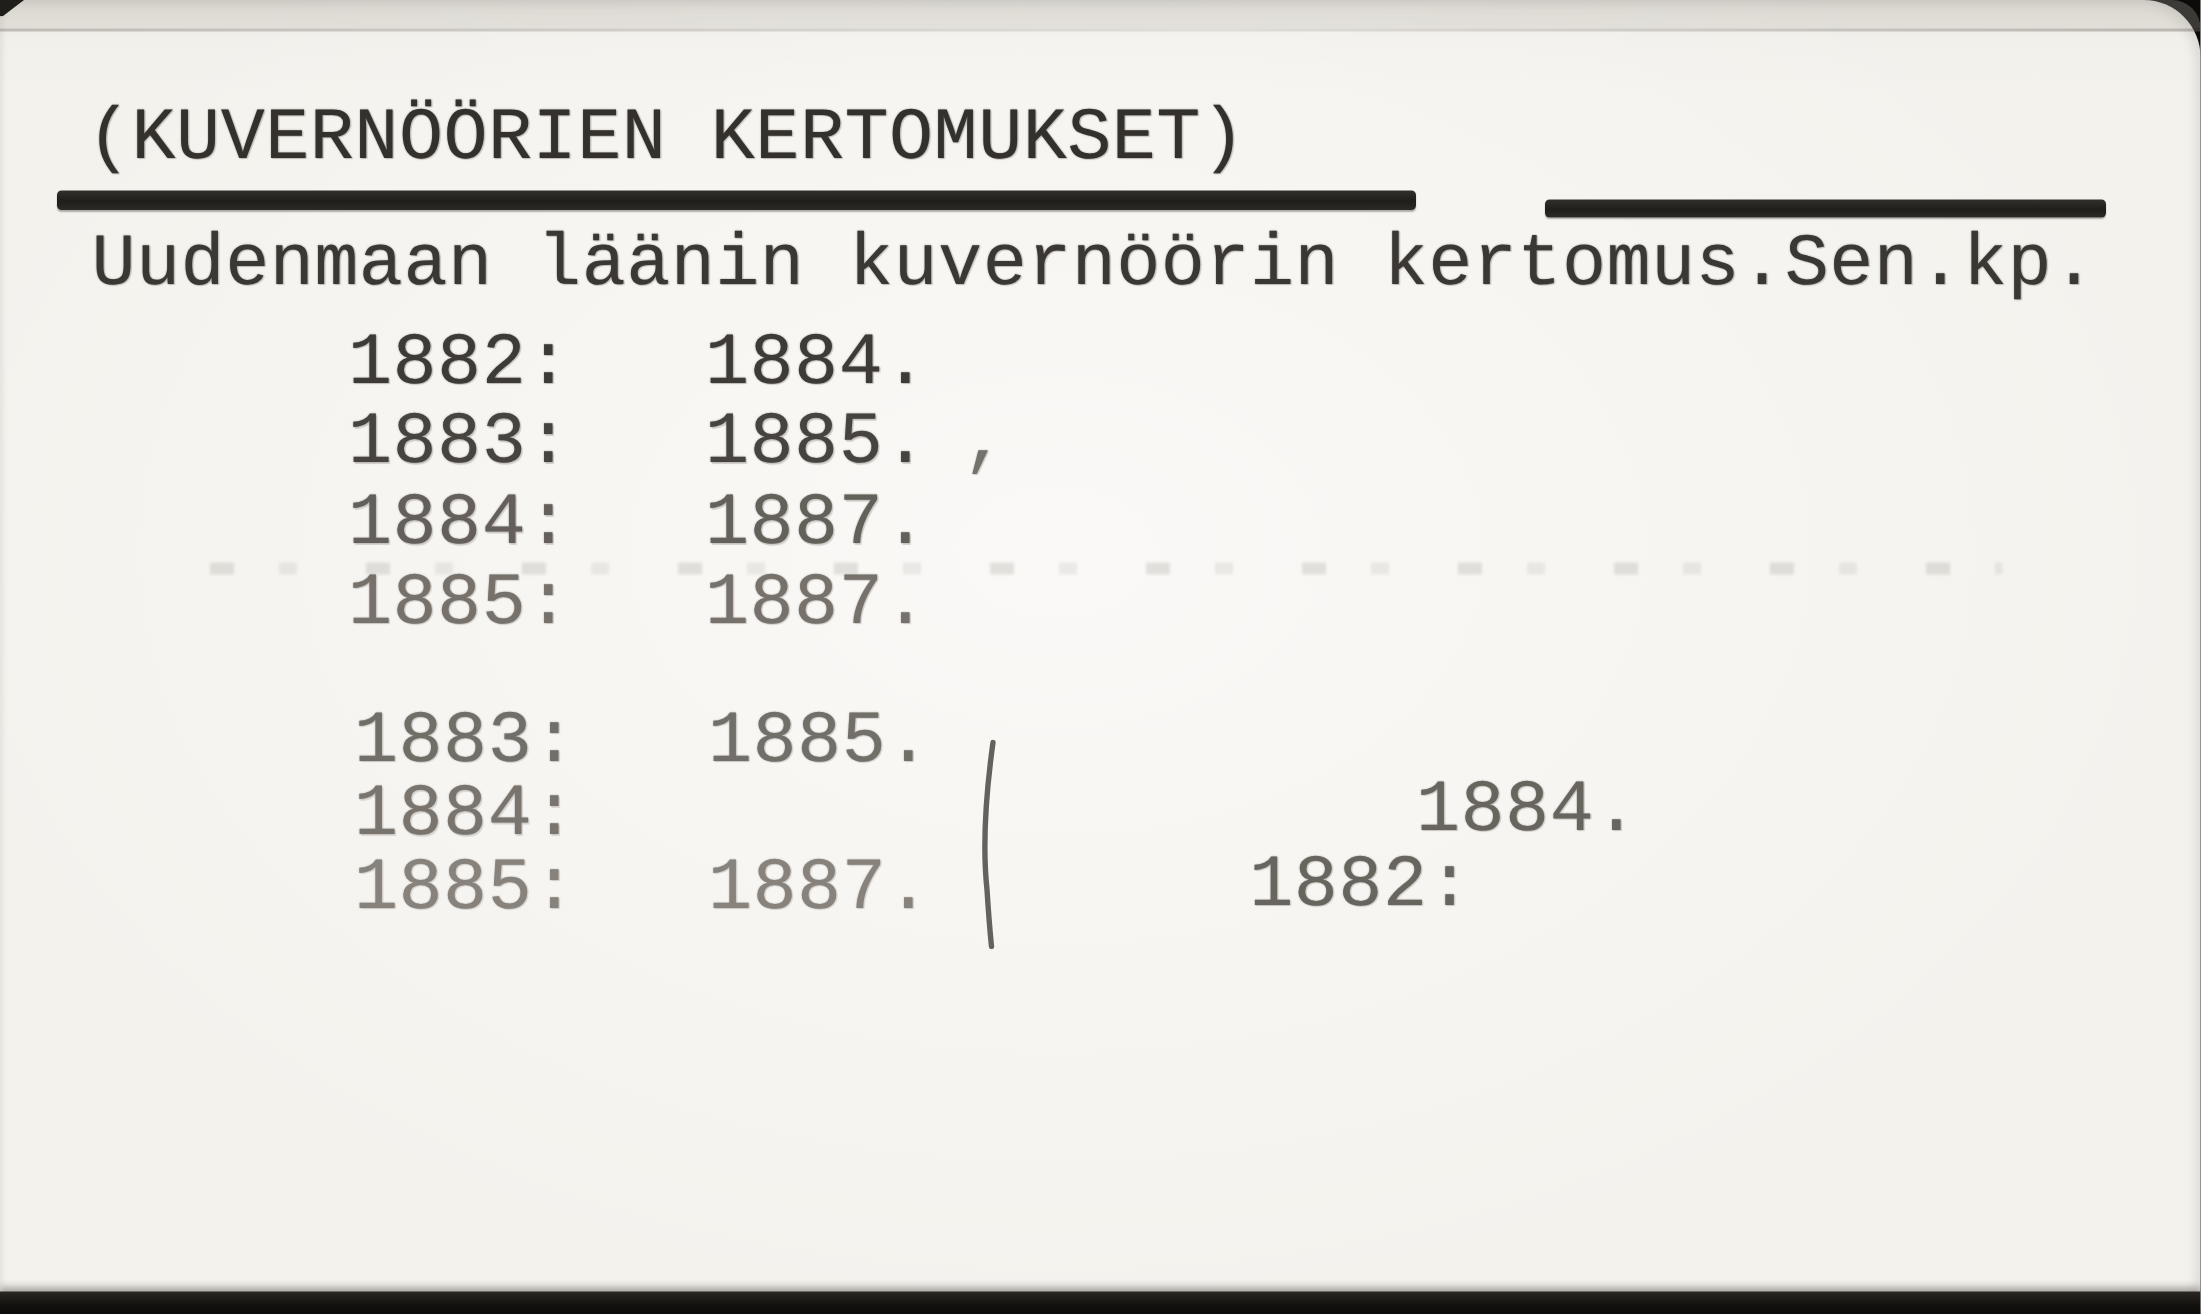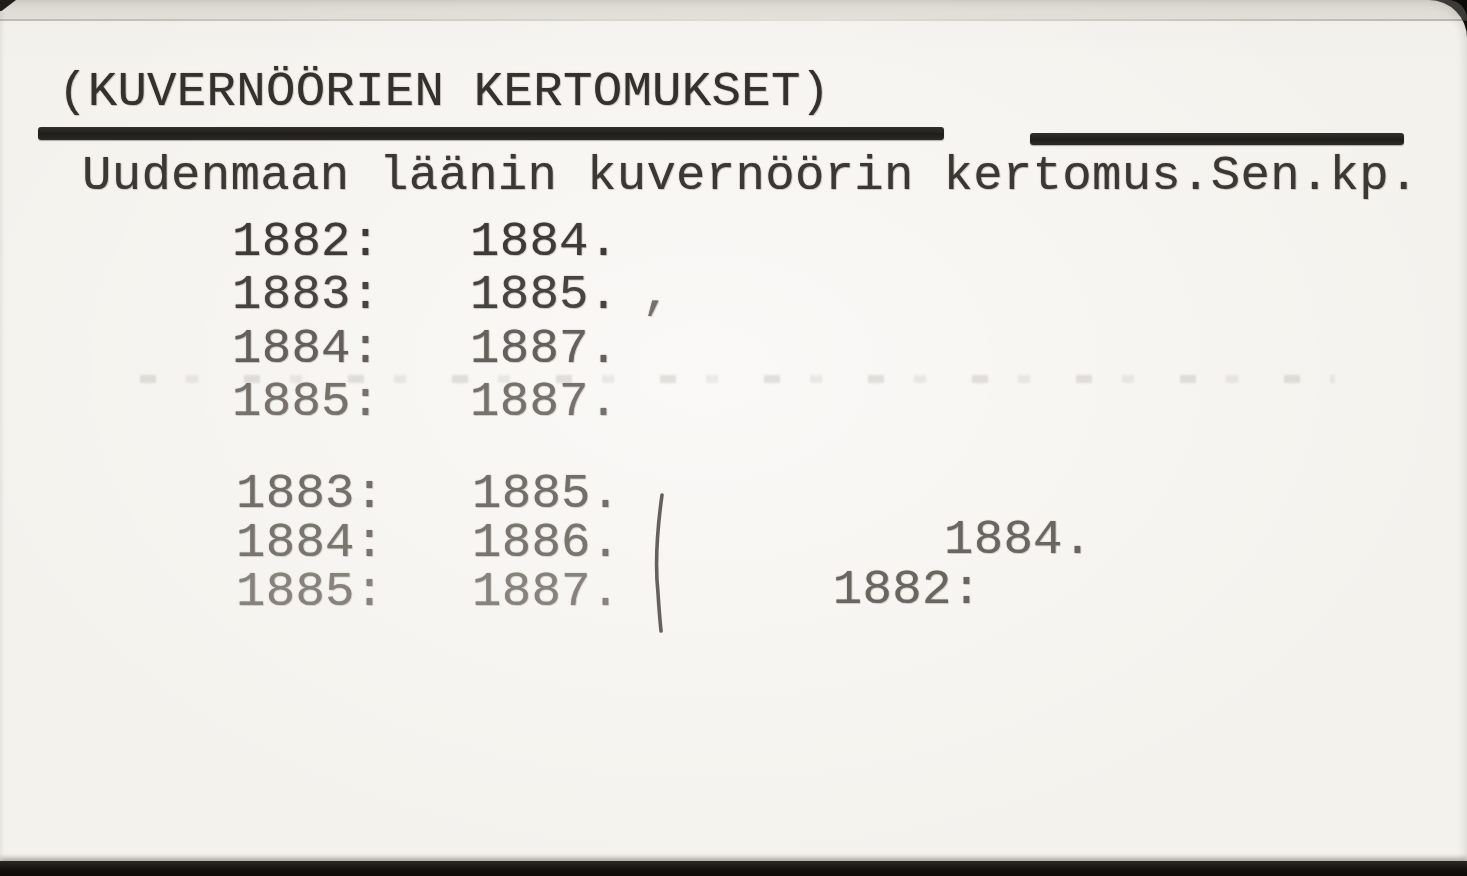--- a/index.html
+++ b/index.html
@@ -45,21 +45,21 @@
   }
   .rule{
     position:absolute;height:13px;
     background:linear-gradient(180deg,#32302b,#201e1a 55%,#2c2a26);
     border-radius:3px;
     box-shadow:0 1px 1px rgba(40,38,34,0.35);
   }
   .rule-main{left:38px;top:127px;width:906px;}
   .rule-secondary{left:1030px;top:133px;width:374px;height:12px;}
   .title{left:58px;top:66px;color:#34312c;}
-  .heading-1{left:82px;top:150px;color:#3b3833;}
+  .heading-1{left:61px;top:150px;color:#3b3833;}
   .heading-2{left:82px;top:420px;color:#44403a;}
   .section{position:absolute;}
   .section-1{left:232px;top:216px;}
   .section-2{left:236px;top:468px;}
   .row{position:relative;height:52px;}
   .section-1 .row{margin-bottom:1px;}
   .section-1 .row:nth-of-type(3){margin-top:2px;}
   .section-2 .row{margin-bottom:0px;height:49px;}
   .row .year{position:absolute;left:0;top:0;}
   .section-1 .row .ref{position:absolute;left:238px;top:0;}
@@ -129,21 +129,20 @@
   <div class="tw stray-comma">,</div>
 
 
   <div class="section section-2">
     <div class="row tw">
       <span class="year">1883:</span>
       <span class="ref">1885.</span>
     </div>
     <div class="row tw">
       <span class="year">1884:</span>
-      <span class="ref">1886.</span>
     </div>
     <div class="row tw">
       <span class="year">1885:</span>
       <span class="ref">1887.</span>
     </div>
   </div>
 
   <svg class="ink-line" viewBox="0 0 22 140">
     <path d="M14,2 C 9,38 7,72 10,100 C 11,116 12,128 13,138" fill="none" stroke="#4b4742" stroke-width="3.6" stroke-linecap="round" opacity="0.85"></path>
   </svg>

